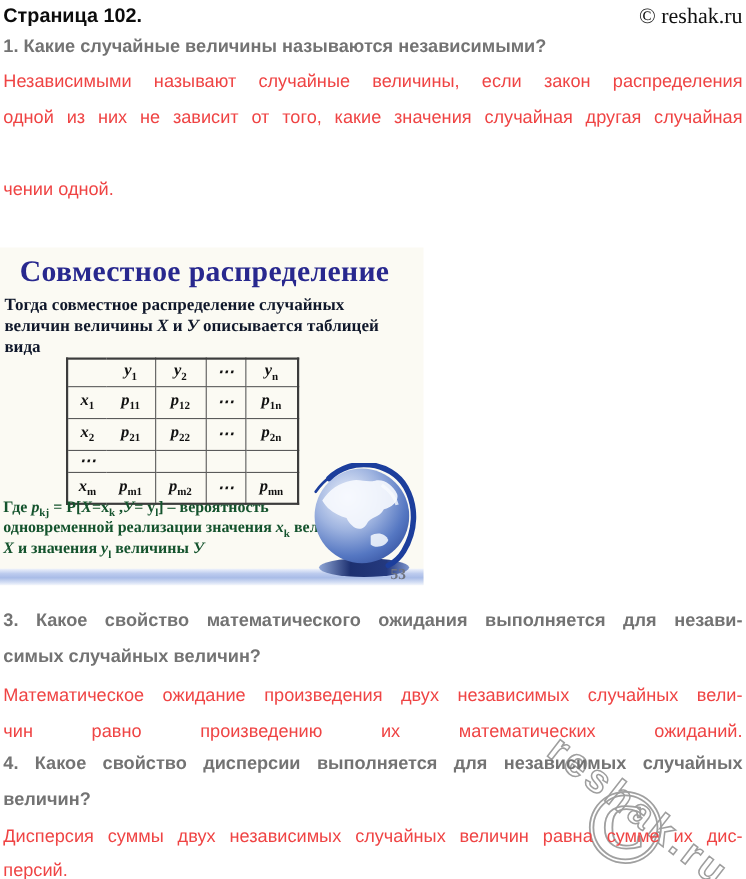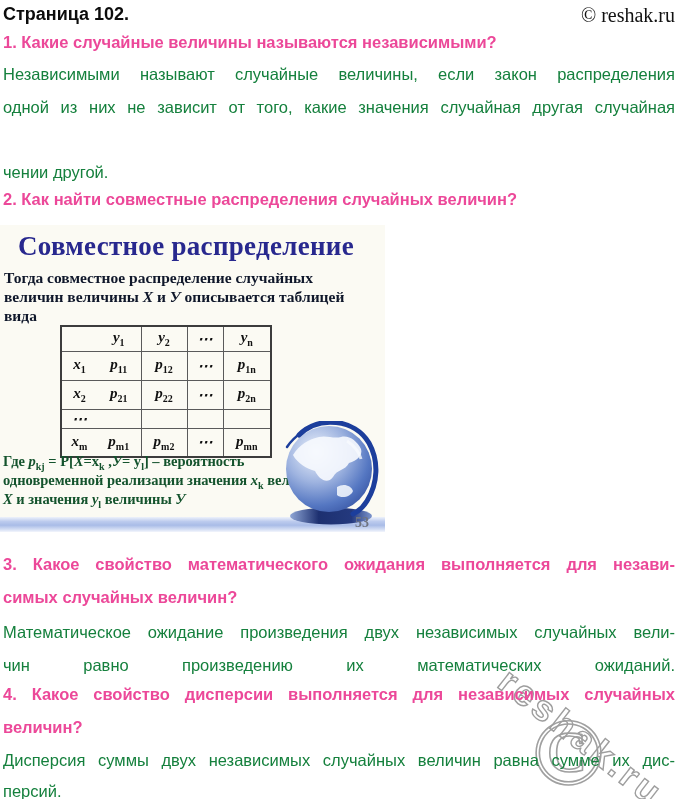--- a/index.html
+++ b/index.html
@@ -1,21 +1,21 @@
 <!DOCTYPE html>
 <html><head>
 <meta charset="utf-8">
 <style>
   html,body{margin:0;padding:0;}
   .page{position:relative;width:678px;height:799px;background:#ffffff;overflow:hidden;
         font-family:"Liberation Sans",sans-serif;color:#141414;}
   
-  .tl{position:absolute;left:3px;right:3px;font-size:16.5px;line-height:22px;color:#15803d;}
+  .tl{position:absolute;left:3px;right:3px;font-size:16.5px;line-height:22px;color:#ef4444;}
   .jl{text-align:justify;text-align-last:justify;}
-  .hb{font-weight:700;color:#ec4899;}
+  .hb{font-weight:700;color:#737373;}
   .hdr-left{position:absolute;left:3px;top:4px;font-size:18px;font-weight:700;color:#0c0c0c;}
   .hdr-right{position:absolute;right:3px;top:4px;font-size:20px;
              font-family:"Liberation Serif",serif;color:#111;}
   
   .slide{position:absolute;left:0;top:225px;width:385px;height:307px;background:#fbfaf3;}
   .slide-title{position:absolute;left:18px;top:6px;font-family:"Liberation Serif",serif;
                font-weight:700;font-size:27px;color:#28288e;letter-spacing:.3px;}
   .sline{position:absolute;left:4px;font-family:"Liberation Serif",serif;font-weight:700;
          font-size:15.5px;color:#0f172a;white-space:nowrap;}
   .sline i{font-style:italic;}
@@ -49,23 +49,22 @@
 
   <span class="wm-c">©</span>
   <span class="wm-t">reshak.ru</span>
 
   <div class="hdr-left">Страница 102.</div>
   <div class="hdr-right">© reshak.ru</div>
 
   <div class="tl hb" style="top:31px">1. Какие случайные величины называются независимыми?</div>
   <div class="tl jl" style="top:63px">Независимыми называют случайные величины, если закон распределения</div>
   <div class="tl jl" style="top:96px">одной из них не зависит от того, какие значения случайная другая случайная</div>
-  <div class="tl" style="top:161px">чении другой.</div>
+  <div class="tl" style="top:161px">чении одной.</div>
 
-  <div class="tl hb" style="top:188px">2. Как найти совместные распределения случайных величин?</div>
 
   <div class="slide">
     <div class="slide-title">Совместное распределение</div>
 
     <div class="sline" style="top:44px">Тогда совместное распределение случайных</div>
     <div class="sline" style="top:63px"><span>величин величины </span><i>X</i><span> и </span><i>У</i><span> описывается таблицей</span></div>
     <div class="sline" style="top:82px">вида</div>
 
     <table class="stable">
       <colgroup>

